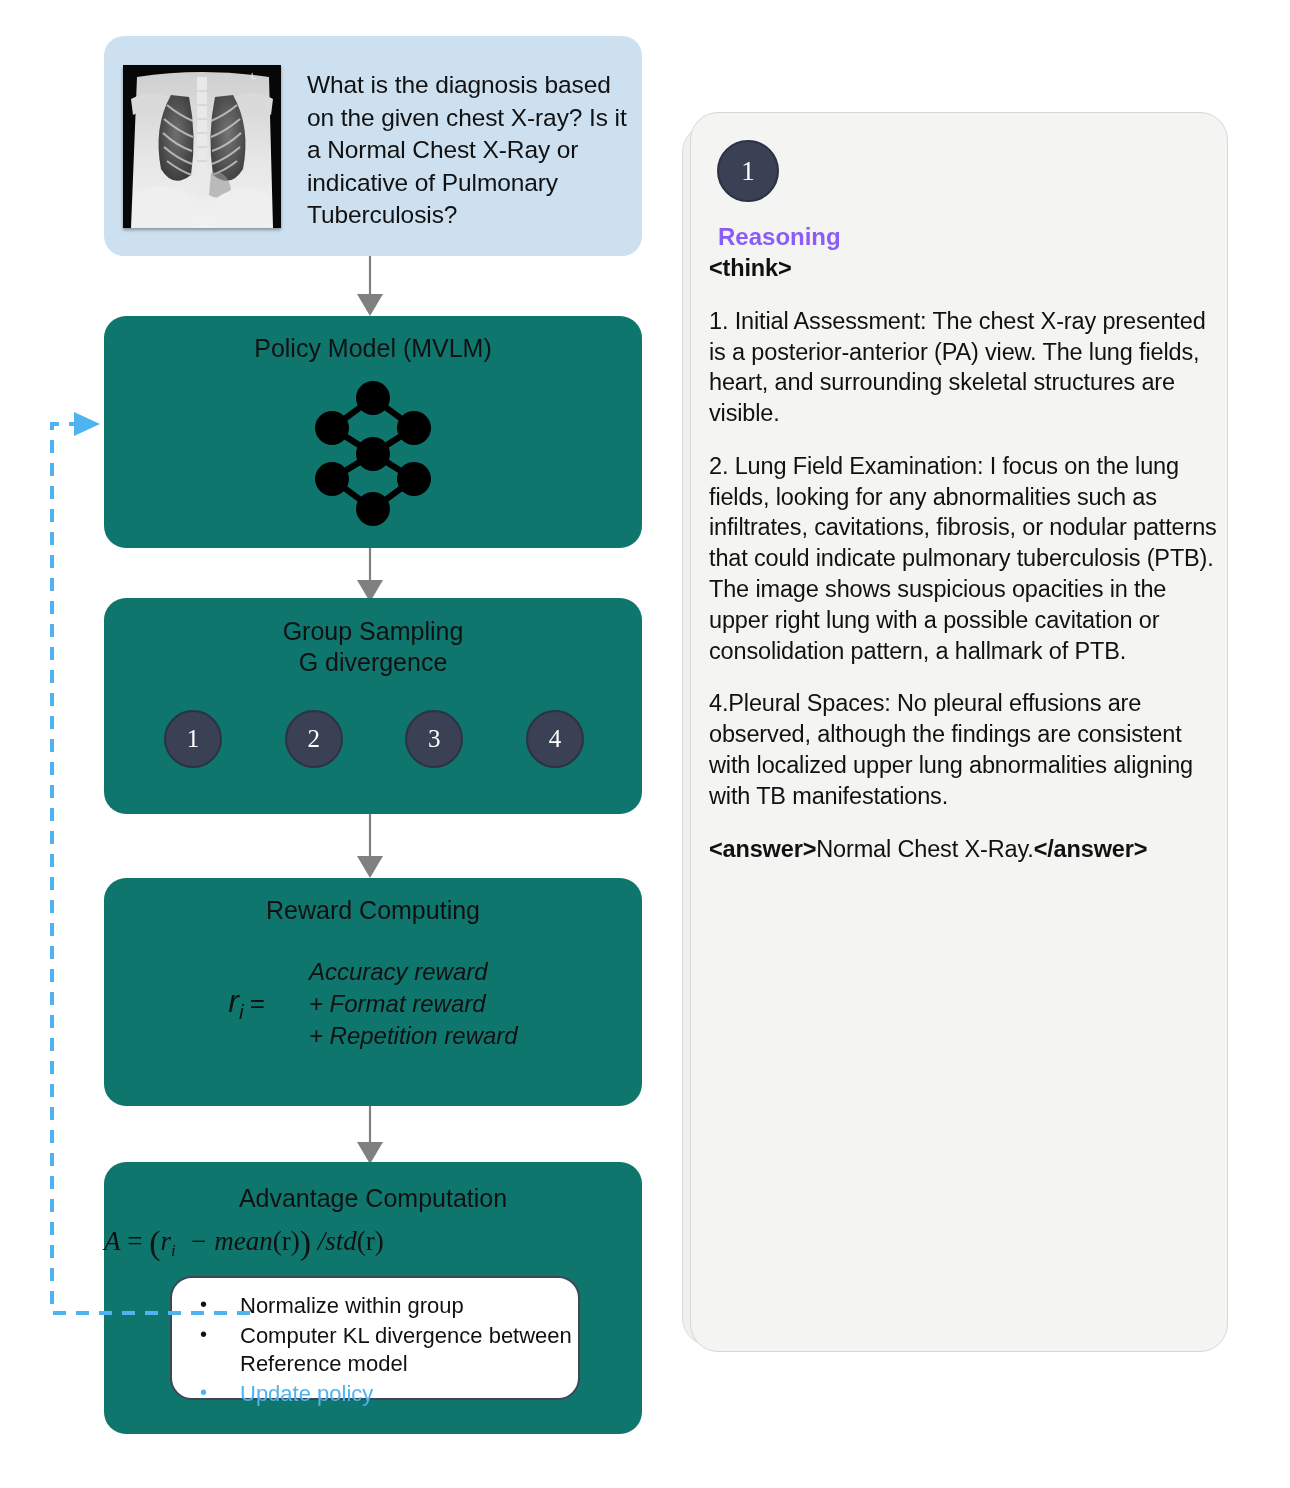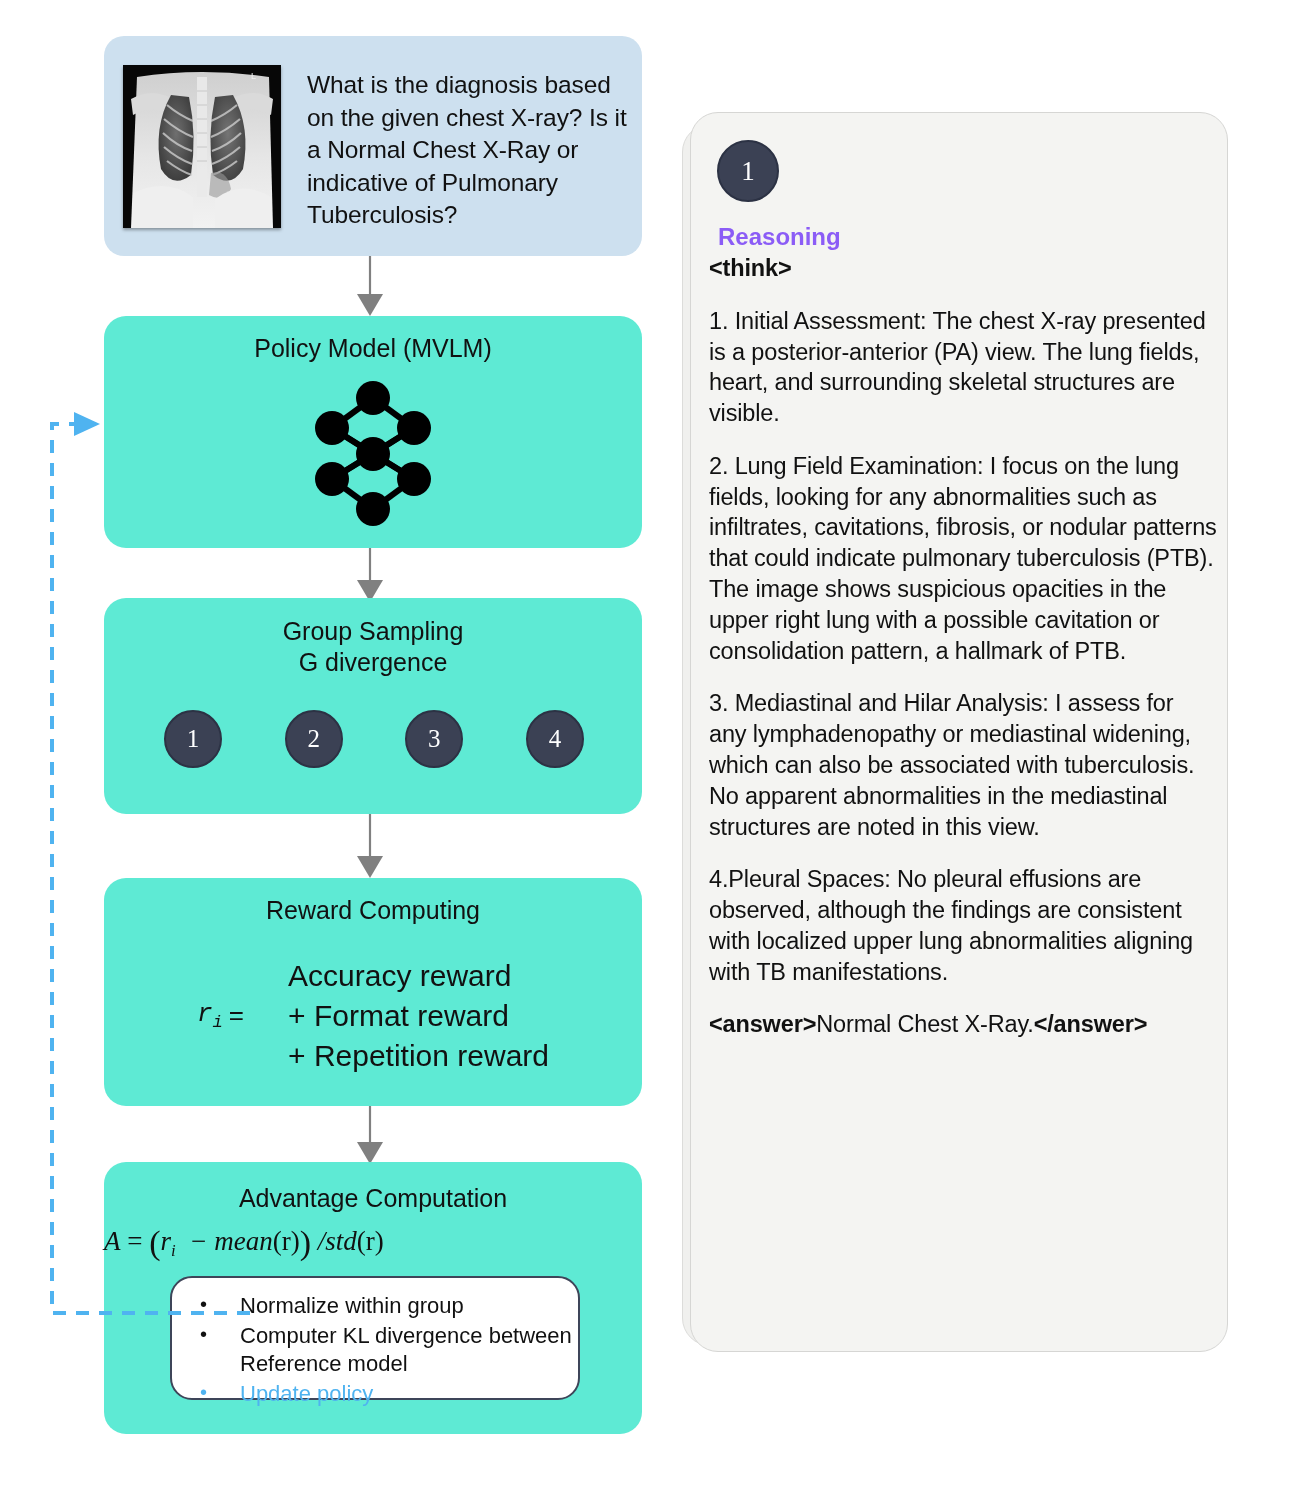--- a/index.html
+++ b/index.html
@@ -18,21 +18,21 @@
 
   
   #left-column {
     position: absolute;
     left: 0; top: 0;
     width: 660px; height: 1488px;
   }
 
   .flow-box {
     position: absolute;
-    background: #5eead4;
+    background: #0f766e;
     border-radius: 22px;
   }
 
   
   #question-card {
     position: absolute;
     left: 104px; top: 36px;
     width: 538px; height: 220px;
     background: #cde0ef;
     border-radius: 20px;
@@ -108,35 +108,36 @@
   #reward-title { top: 18px; }
   #reward-formula {
     position: absolute;
     left: 0; top: 78px;
     width: 100%;
     display: flex;
     justify-content: center;
     align-items: center;
   }
   #ri-symbol {
-    font-family: Liberation Mono, monospace;
+    font-family: Liberation Sans, sans-serif;
     font-style: italic;
-    font-size: 26px;
+    font-size: 32px;
     margin-right: 6px;
   }
   #ri-symbol sub { font-size: 0.66em; font-style: italic; }
   #eq-symbol {
     font-size: 26px;
     margin-right: 44px;
     font-family: "Liberation Sans", sans-serif;
   }
   #reward-terms {
-    font-size: 30px;
+    font-size: 24px;
     line-height: 1.33;
     color: #111111;
+    font-style: italic;
   }
 
   
   #advantage-box { left: 104px; top: 1162px; width: 538px; height: 272px; }
   #advantage-title { top: 22px; }
   #advantage-formula {
     position: absolute;
     left: 0; top: 62px;
     width: 100%;
     font-family: Liberation Serif, serif;
@@ -402,17 +403,16 @@
 </div>
 
 <div id="response-panel-shadow"></div>
 <div id="response-panel">
   <div id="response-badge">1</div>
   <div id="reasoning-heading">Reasoning</div>
   <div id="reasoning-body">
     <p><span class="tag">&lt;think&gt;</span></p>
     <p>1. Initial Assessment: The chest X-ray presented is a posterior-anterior (PA) view. The lung fields, heart, and surrounding skeletal structures are visible.</p>
     <p>2. Lung Field Examination: I focus on the lung fields, looking for any abnormalities such as infiltrates, cavitations, fibrosis, or nodular patterns that could indicate pulmonary tuberculosis (PTB). The image shows suspicious opacities in the upper right lung with a possible cavitation or consolidation pattern, a hallmark of PTB.</p>
-    <p>3. Mediastinal and Hilar Analysis:  I assess for any lymphadenopathy or mediastinal widening, which can also be associated with tuberculosis. No apparent abnormalities in the mediastinal structures are noted in this view.</p>
     <p>4.Pleural Spaces: No pleural effusions are observed, although the findings are consistent with localized upper lung abnormalities aligning with TB manifestations.</p>
     <p><span class="tag">&lt;answer&gt;</span><span>Normal Chest X-Ray.</span><span class="tag">&lt;/answer&gt;</span></p>
   </div>
 </div>
 
 </body></html>

